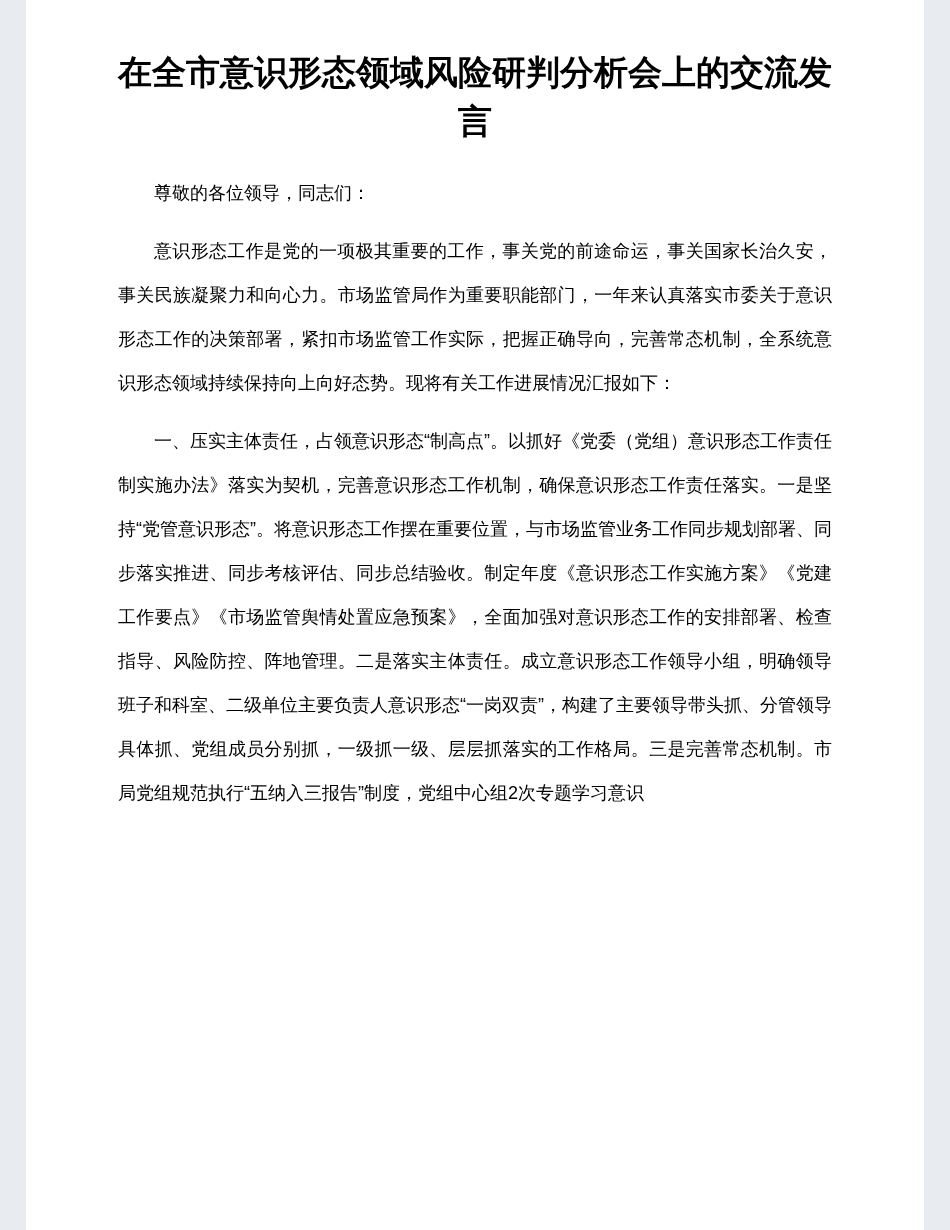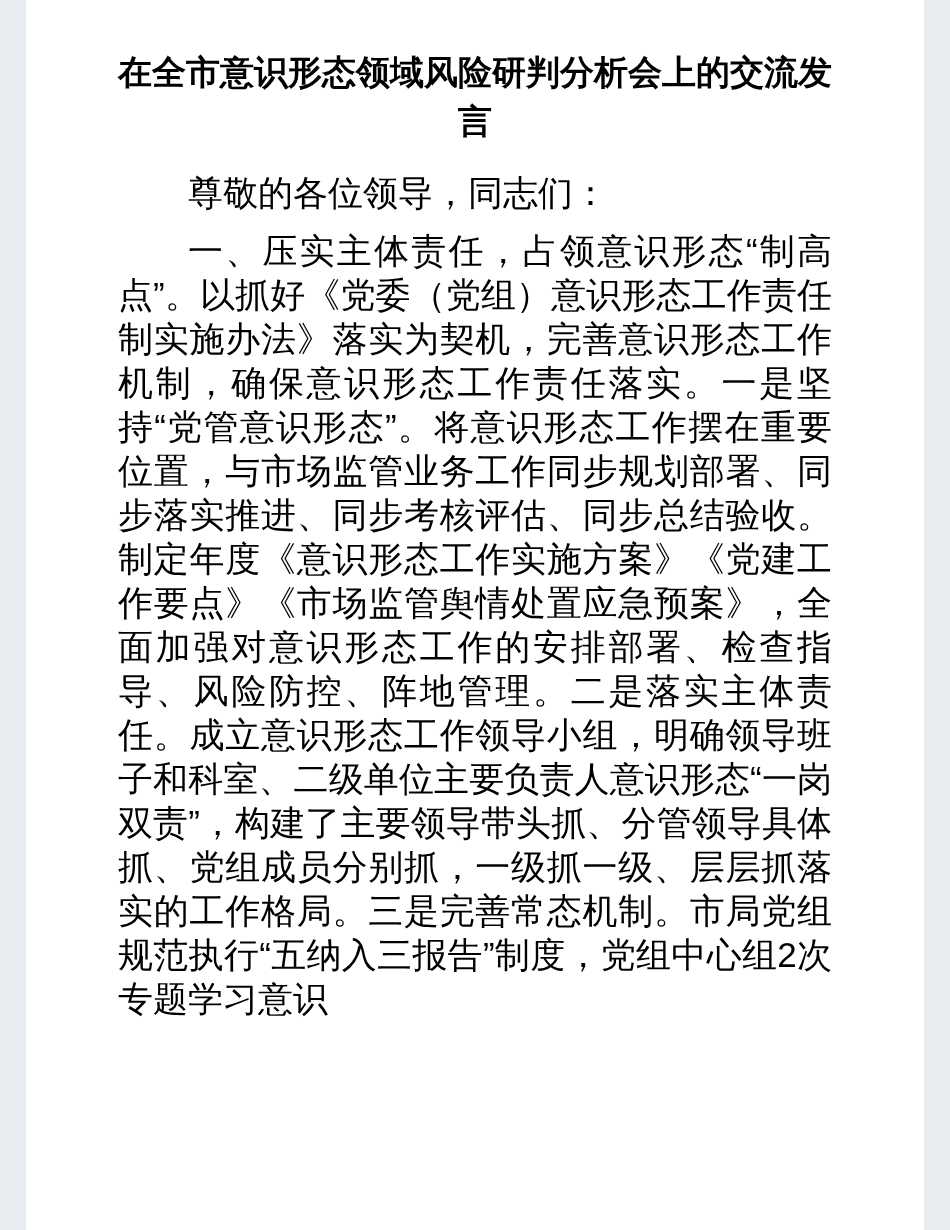--- a/index.html
+++ b/index.html
@@ -35,37 +35,38 @@
     letter-spacing: 0.5px;
   }
   .doc-title {
     text-align: center;
     font-size: 34px;
     font-weight: 700;
     line-height: 1.45;
     margin: 0 0 24px 0;
   }
   .body-paragraph {
-    font-size: 35px;
+    font-size: 18px;
     line-height: 44px;
     text-align: justify;
     text-indent: 2em;
     margin: 0 0 14px 0;
     word-break: break-all;
   }
 </style>
 </head>
 <body>
 
 <div>
   <div class="side-strip left"></div>
   <div class="side-strip right"></div>
 
   <div class="content">
 
     <h1 class="doc-title">在全市意识形态领域风险研判分析会上的交流发言</h1>
 
     <p class="body-paragraph">尊敬的各位领导，同志们：</p>
 
+    <p class="body-paragraph">意识形态工作是党的一项极其重要的工作，事关党的前途命运，事关国家长治久安，事关民族凝聚力和向心力。市场监管局作为重要职能部门，一年来认真落实市委关于意识形态工作的决策部署，紧扣市场监管工作实际，把握正确导向，完善常态机制，全系统意识形态领域持续保持向上向好态势。现将有关工作进展情况汇报如下：</p>
 
     <p class="body-paragraph">一、压实主体责任，占领意识形态“制高点”。以抓好《党委（党组）意识形态工作责任制实施办法》落实为契机，完善意识形态工作机制，确保意识形态工作责任落实。一是坚持“党管意识形态”。将意识形态工作摆在重要位置，与市场监管业务工作同步规划部署、同步落实推进、同步考核评估、同步总结验收。制定年度《意识形态工作实施方案》《党建工作要点》《市场监管舆情处置应急预案》，全面加强对意识形态工作的安排部署、检查指导、风险防控、阵地管理。二是落实主体责任。成立意识形态工作领导小组，明确领导班子和科室、二级单位主要负责人意识形态“一岗双责”，构建了主要领导带头抓、分管领导具体抓、党组成员分别抓，一级抓一级、层层抓落实的工作格局。三是完善常态机制。市局党组规范执行“五纳入三报告”制度，党组中心组2次专题学习意识</p>
   </div>
 </div>
 
 </body></html>

